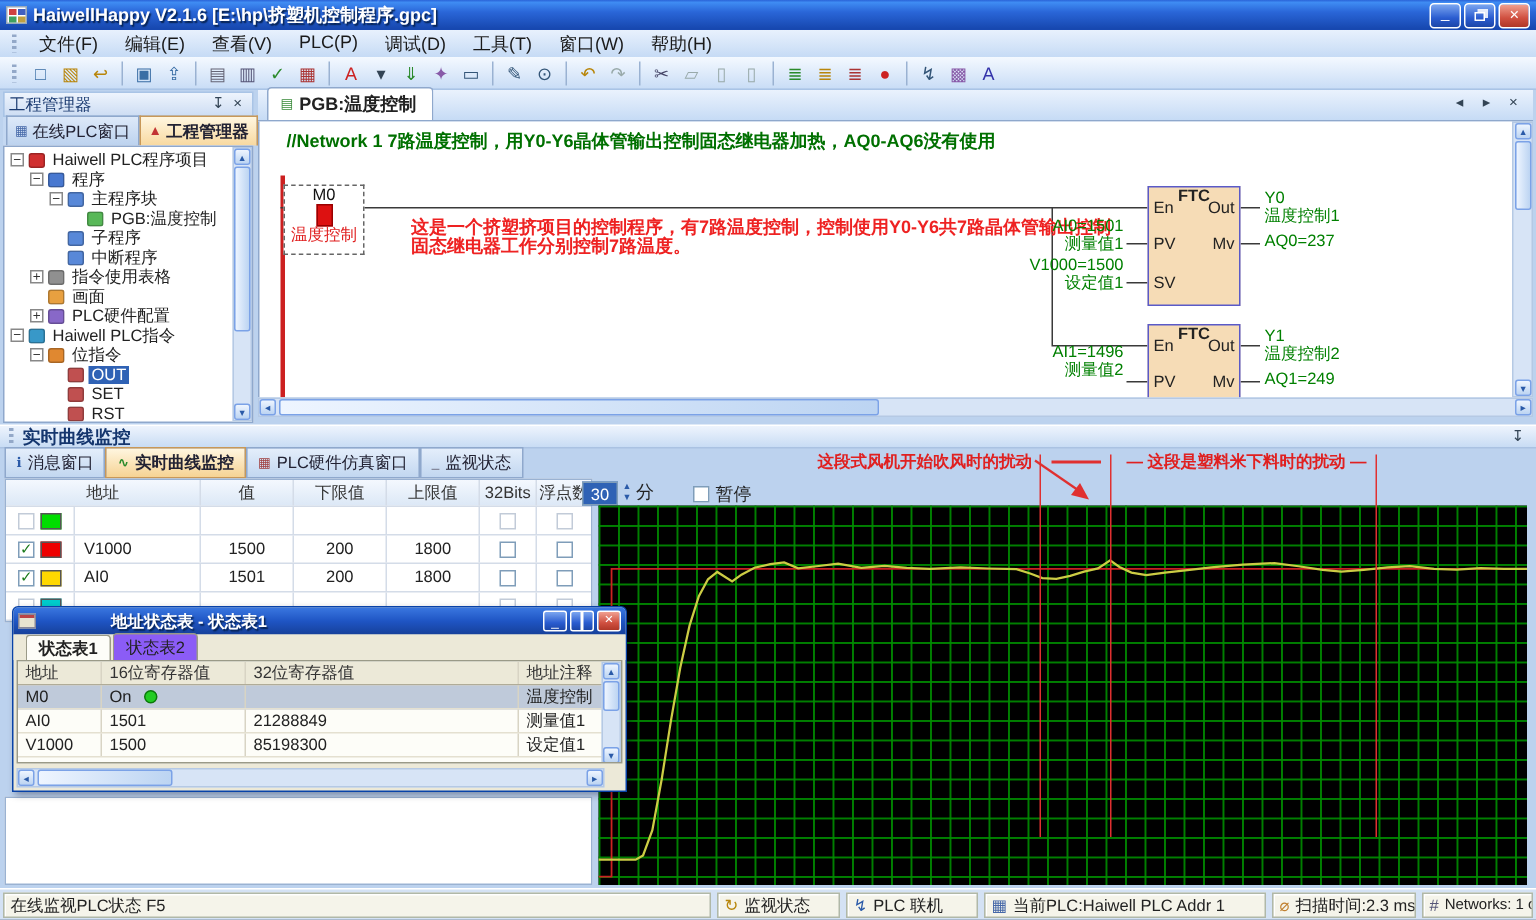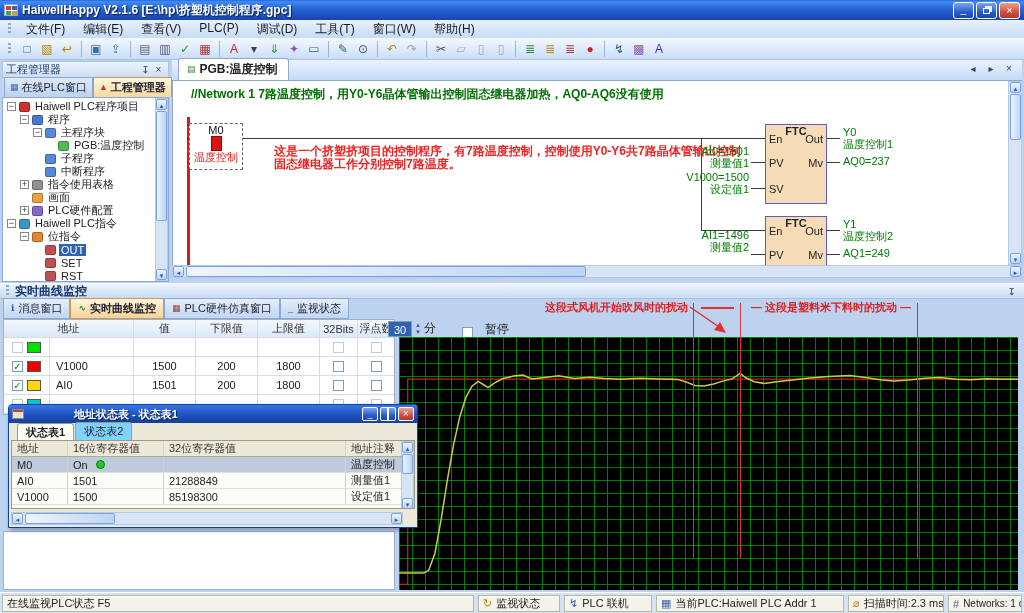--- a/index.html
+++ b/index.html
@@ -95,21 +95,21 @@
 .curve-table { position:absolute; left:3px; top:319px; width:392px; background:#fff; border:1px solid #9ab2d2; }
 .ct-row { display:flex; height:19px; border-bottom:1px solid #d4dce8; align-items:center; }
 .ct-row.head { height:18px; background:linear-gradient(180deg,#f4f8fe,#dce8f6); font-size:11px; color:#333; }
 .ct-cell { height:100%; display:flex; align-items:center; justify-content:center; border-right:1px solid #d4dce8; font-size:11px; }
 .cb { width:11px; height:11px; border:1px solid #7f9db9; background:#fff; font-size:10px; line-height:10px; text-align:center; color:#1a7a1a; }
 .cb.dim { border-color:#c2cbd8; }
 .swatch { width:14px; height:11px; border:1px solid #555; }
 .spinner { position:absolute; left:388px; top:320px; display:flex; align-items:center; gap:3px; font-size:12px; }
 .spin-val { width:24px; height:16px; background:#2f62b5; color:#fff; text-align:center; line-height:16px; font-size:11px; border:1px solid #7f9db9; }
 .spin-arrows { display:flex; flex-direction:column; font-size:6px; color:#2a5aa8; line-height:7px; }
-.pause-wrap { position:absolute; left:462px; top:321px; display:flex; align-items:flex-end; gap:12px; font-size:12px; }
+.pause-wrap { position:absolute; left:462px; top:321px; display:flex; align-items:center; gap:4px; font-size:12px; }
 
 
 .chart { position:absolute; left:399px; top:337px; width:619px; height:253px; background:#000;
   background-image:linear-gradient(rgba(0,140,0,.9) 1px,transparent 1px),
                    linear-gradient(90deg,rgba(0,140,0,.9) 1px,transparent 1px);
   background-size:13px 13px; z-index:1; }
 .chart svg { position:absolute; left:0; top:0; }
 .marker-line { position:absolute; top:303px; height:255px; width:1px; background:#e03030; z-index:6; }
 .ann-text { position:absolute; color:#e02020; font-size:11px; font-weight:bold; white-space:nowrap; z-index:7; }
 .ann-dash { position:absolute; height:2px; background:#e03030; z-index:7; }
@@ -121,21 +121,21 @@
 .fw-title { height:18px; border-radius:3px 3px 0 0;
   background:linear-gradient(180deg,#3a77e0,#1f55c4 50%,#16409a); display:flex; align-items:center; padding:0 3px; color:#fff; }
 .fw-title .ic { width:12px; height:10px; background:#e8e4d0; border:1px solid #889; margin-right:4px;
   background-image:linear-gradient(#b44 2px,transparent 2px); }
 .fw-title .t { font-size:11px; font-weight:bold; flex:1; white-space:nowrap; text-shadow:1px 1px 1px #05204d;margin-left:46px;}
 .fw-btn { width:16px; height:14px; border-radius:2px; border:1px solid #fff; margin-left:2px;
   background:linear-gradient(180deg,#7ba6f0,#2a5cd0 60%,#1c46a8); color:#fff; font-size:9px; text-align:center; line-height:12px; }
 .fw-btn.close { background:linear-gradient(180deg,#f0a090,#d05040 60%,#b03828); font-size:10px; }
 .fw-tabs { display:flex; align-items:flex-end; height:17px; padding-left:8px; background:#ece9d8; }
 .fw-tab { padding:1px 8px; font-size:11px; border:1px solid #9a9a88; border-bottom:none; border-radius:3px 3px 0 0;
-  background:#7dd3fc; margin-right:1px; }
+  background:#8b5cf6; margin-right:1px; }
 .fw-tab.active { background:#fdfdf8; font-weight:bold; position:relative; top:1px; }
 .fw-table { position:relative; margin:0 2px; background:#fdfdf8; border:1px solid #9a9a88; height:69px; overflow:hidden; }
 .fw-row { display:flex; height:16px; align-items:center; font-size:11px; border-bottom:1px solid #e4e0d0; }
 .fw-row.head { background:#ece9d8; border-bottom:1px solid #b0ac98; color:#333; }
 .fw-cell { padding:0 5px; height:100%; display:flex; align-items:center; border-right:1px solid #d8d4c4; white-space:nowrap; overflow:hidden;}
 .fw-row.selected { background:#bfcada; }
 .ind { width:9px; height:9px; border-radius:50%; background:#22cc22; border:1px solid #0a7a0a; margin-left:8px; }
 .fw-hscroll { position:absolute; left:2px; bottom:2px; width:392px; height:13px; }
 
 

